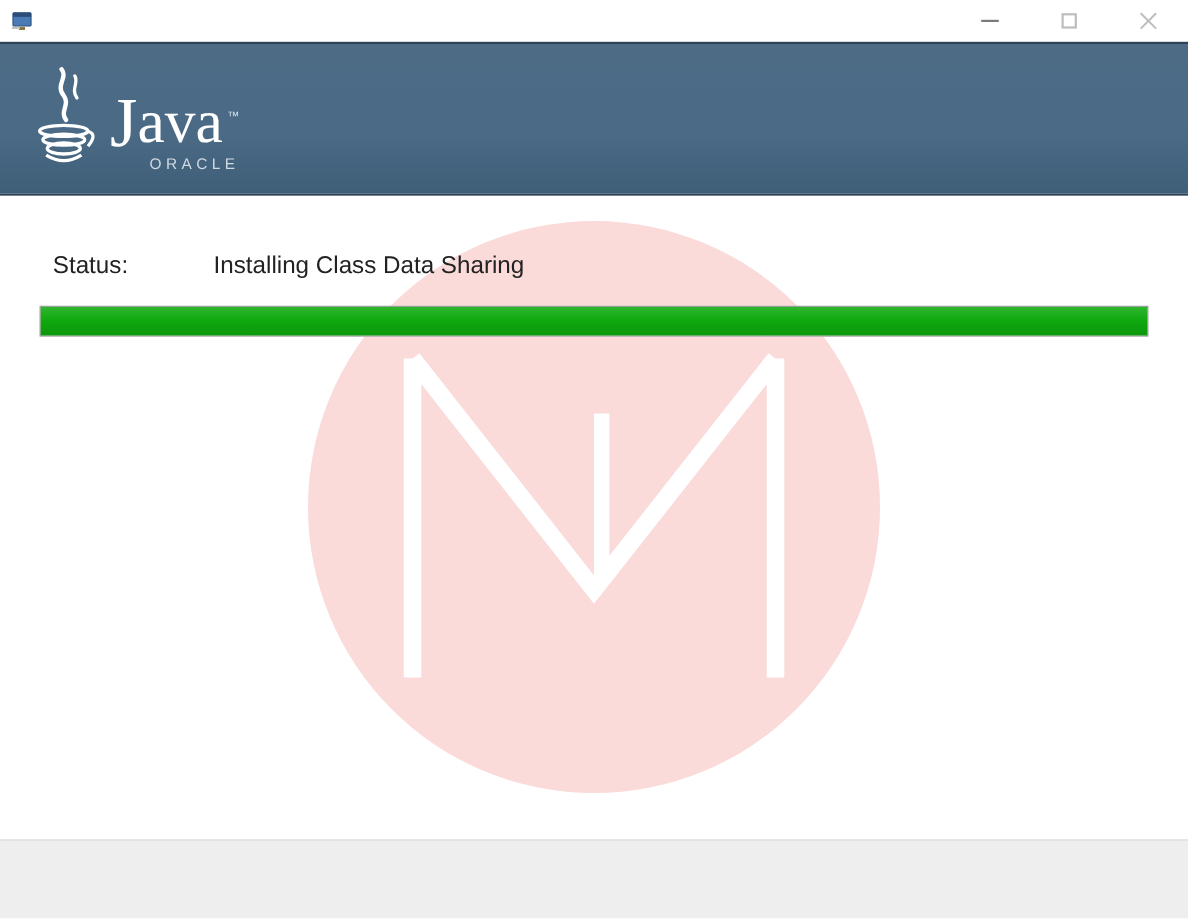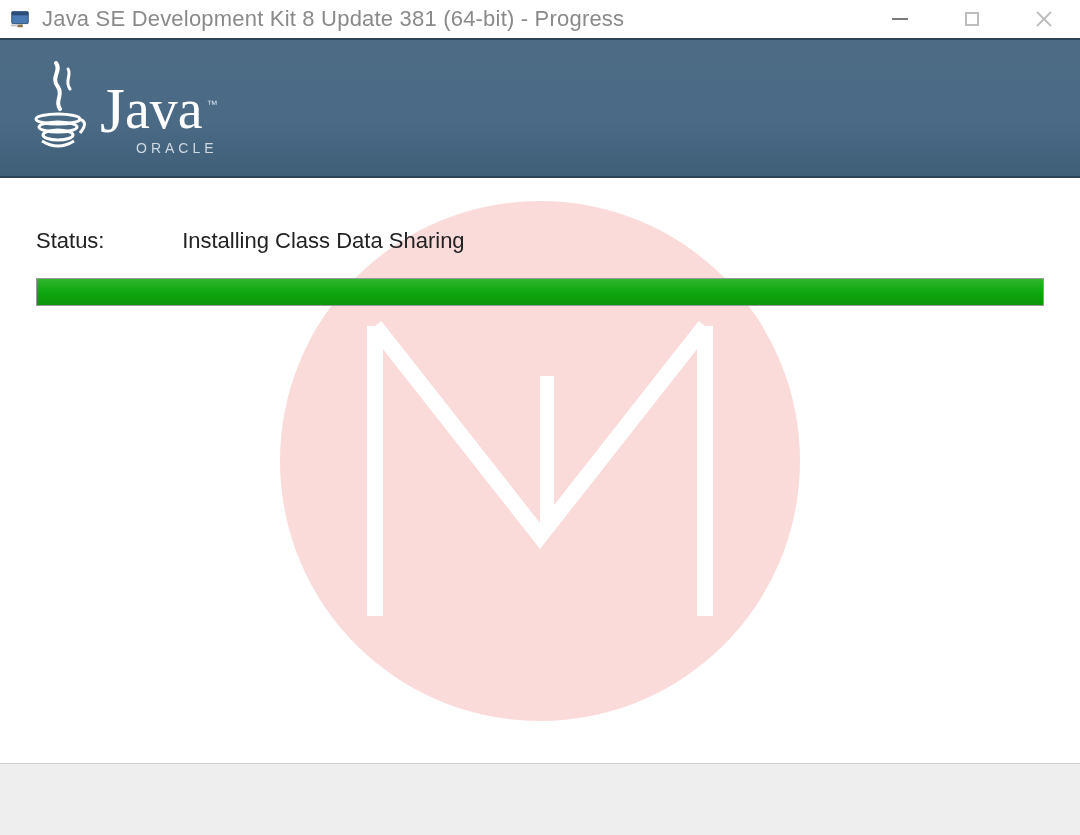--- a/index.html
+++ b/index.html
@@ -113,20 +113,21 @@
     pointer-events: none;
     z-index: 0;
   }
 
   .status-line {
     position: relative;
     z-index: 2;
     font-size: 22px;
     color: #222;
     margin-bottom: 24px;
+    margin-left: 12px;
   }
   .status-line .label { display: inline-block; width: 140px; }
   .progress-wrap {
     position: relative;
     z-index: 2;
     height: 28px;
     border: 1px solid #9a9a9a;
     background: #eaeaea;
     box-shadow: inset 0 0 0 1px #fff;
   }
@@ -147,21 +148,20 @@
 
 <div class="titlebar">
   <span class="app-icon">
     <svg viewBox="0 0 24 24" width="22" height="22">
       <rect x="3" y="4" width="18" height="13" rx="1" fill="#4a7bb5" stroke="#2a4d7a"></rect>
       <rect x="3" y="4" width="18" height="4" fill="#2a4d7a"></rect>
       <rect x="9" y="18" width="6" height="3" fill="#8a7440"></rect>
       <rect x="2" y="18" width="8" height="2" fill="#c0c0c0"></rect>
     </svg>
   </span>
-  <span class="title-text">Java SE Development Kit 8 Update 381 (64-bit) - Progress</span>
   <div class="win-controls">
     <div class="ctl">
         <div class="min-line"></div>
       </div>
     <div class="ctl">
         <div class="max-box"></div>
       </div>
     <div class="ctl close-x">
       <svg viewBox="0 0 18 18">
           <line x1="2" y1="2" x2="16" y2="16" stroke="#bdbdbd" stroke-width="1.8"></line>

